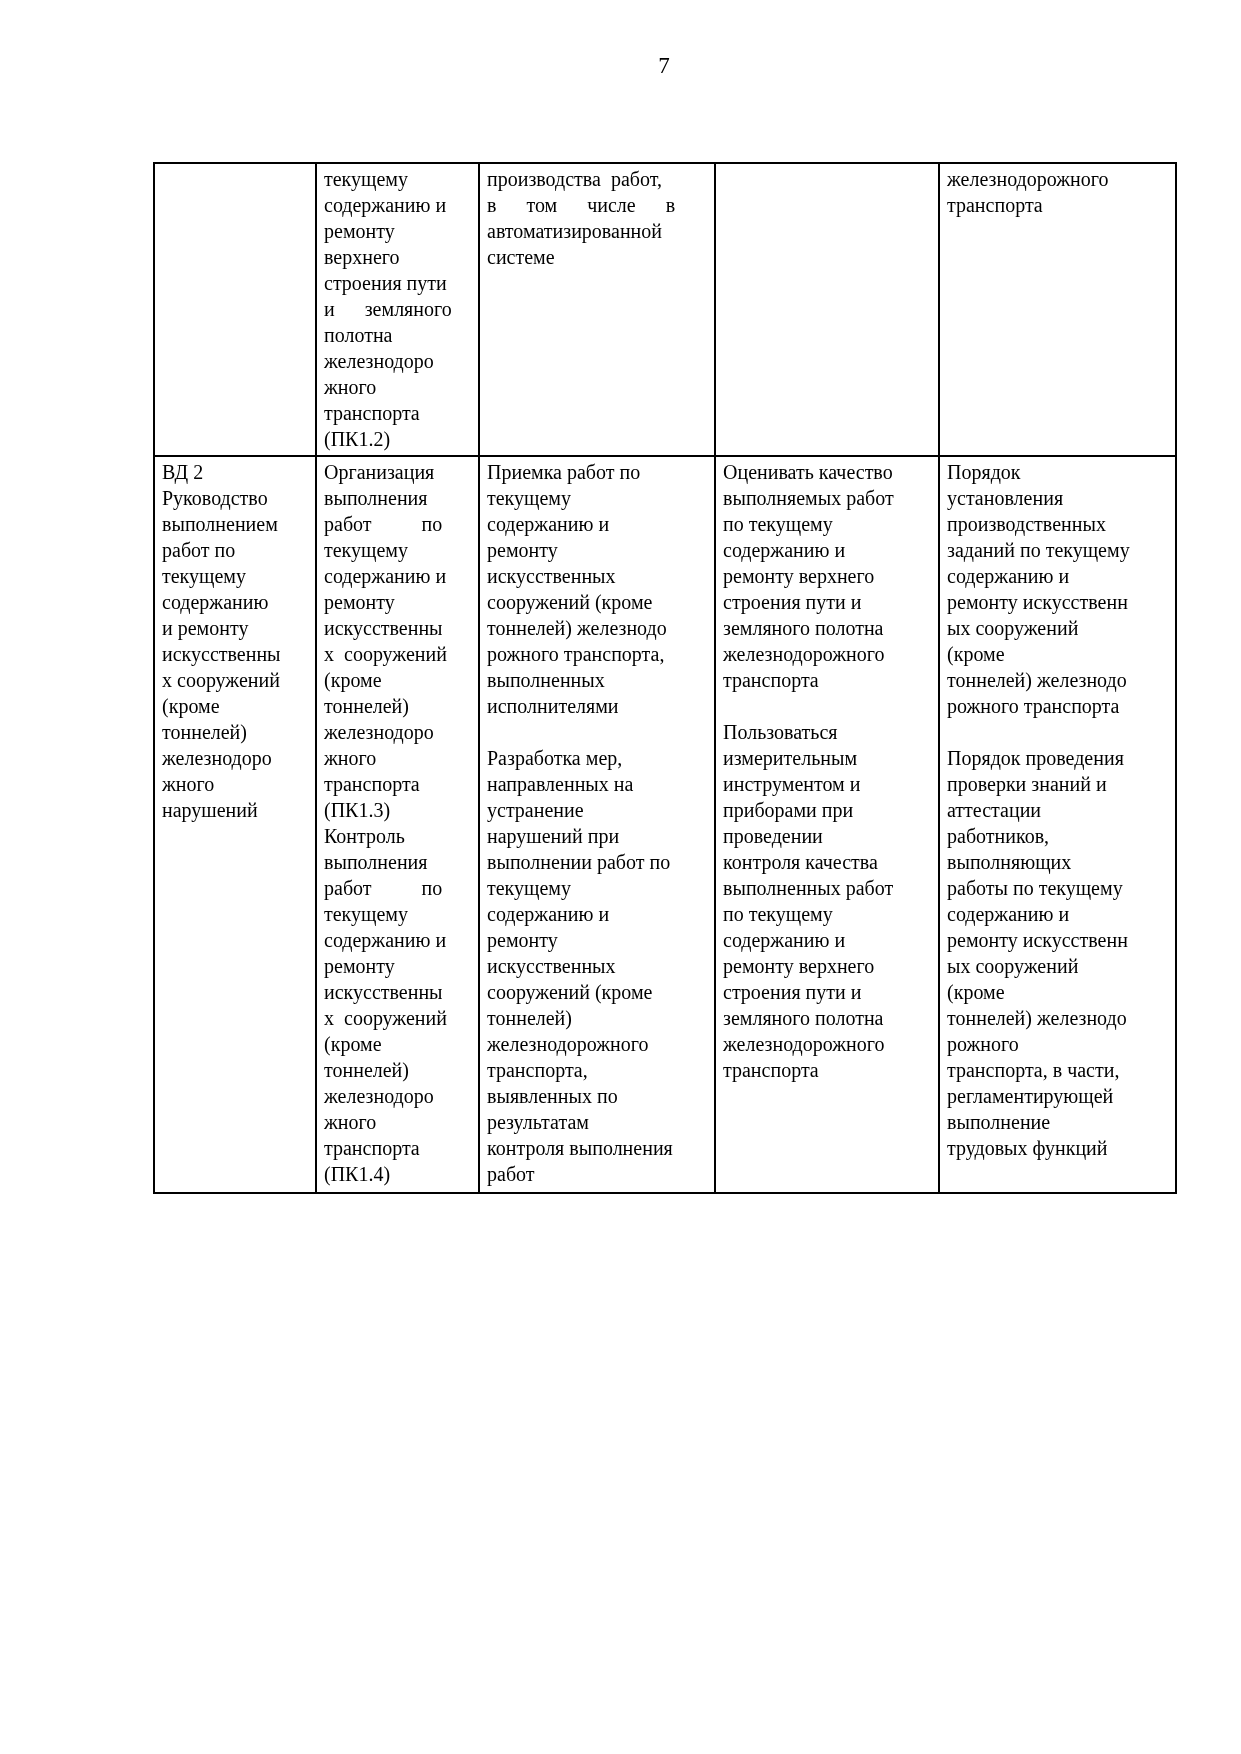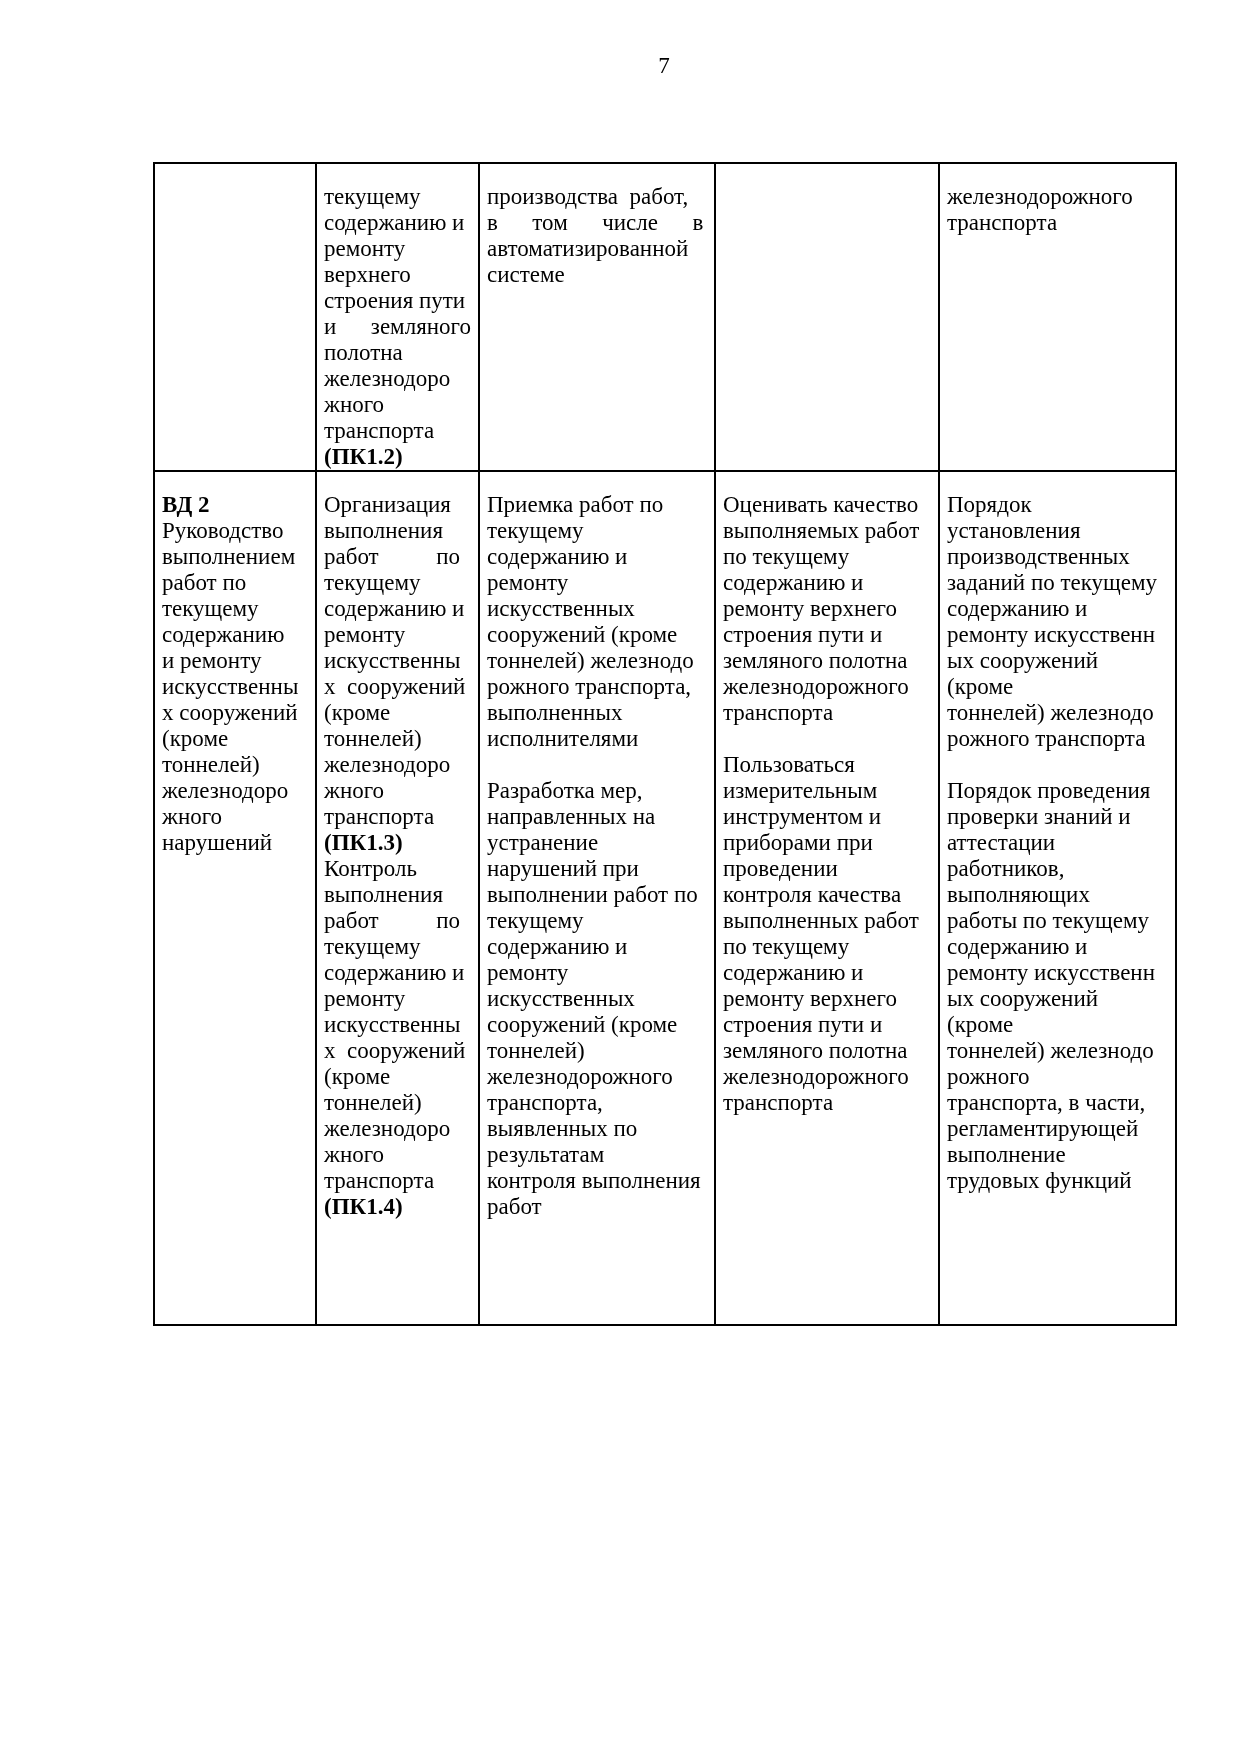--- a/index.html
+++ b/index.html
@@ -20,26 +20,26 @@
   table.doc{
     position:absolute;
     left:153px;top:162px;
     width:1022px;
     border-collapse:collapse;
     table-layout:fixed;
   }
   table.doc td{
     border:2px solid #000000;
     vertical-align:top;
-    padding:20px 4px 0 7px;
-    font-size:23px;
+    padding:2px 4px 0 7px;
+    font-size:20px;
     line-height:26px;
   }
   .seg{white-space:pre-wrap;}
-  .bold{font-weight:bold;}
+  .bold{font-weight:normal;}
 </style>
 </head>
 <body>
 
 <div class="page">
 
   <div class="pageno">7</div>
 
   <table class="doc">
     <colgroup>
@@ -74,21 +74,21 @@
 системе</div>
         </td>
         <td>
           <div class="seg"></div>
         </td>
         <td>
           <div class="seg">железнодорожного
 транспорта</div>
         </td>
       </tr>
-      <tr style="height:854px">
+      <tr style="height:737px">
         <td>
           <div class="seg bold">ВД 2</div>
           <div class="seg">Руководство
 выполнением
 работ по
 текущему
 содержанию
 и ремонту
 искусственны
 х сооружений

